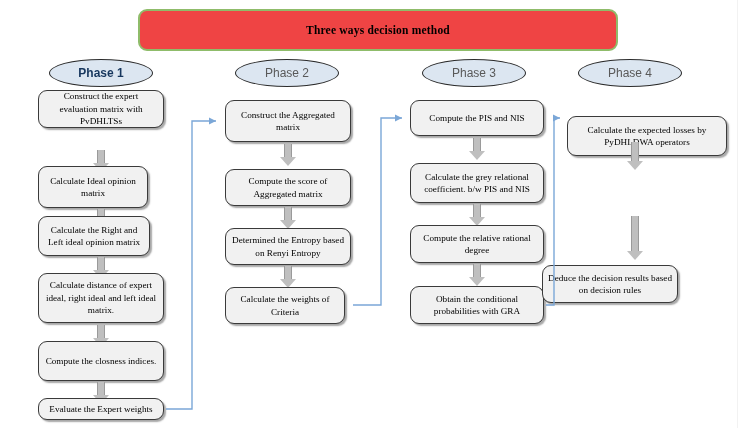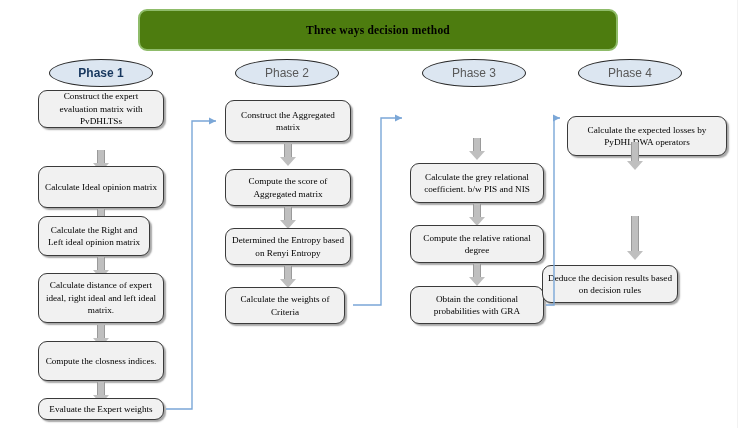--- a/index.html
+++ b/index.html
@@ -22,21 +22,21 @@
 
   
   .title-box {
     position: absolute;
     left: 138px;
     top: 9px;
     width: 480px;
     height: 42px;
     border: 2px solid #8FBC6A;
     border-radius: 9px;
-    background: #4d7c0f;
+    background: #ef4444;
     display: flex;
     align-items: center;
     justify-content: center;
     box-sizing: border-box;
   }
   .title-box .title-text {
     font-family: "Liberation Serif", serif;
     font-weight: bold;
     font-size: 11.5px;
     color: #000000;
@@ -149,21 +149,21 @@
   </div>
 
   <div class="pbox" style="left:38px; top:90px; width:126px; height:38px;">
     <span class="pbox-text">Construct the expert evaluation matrix with PvDHLTSs</span>
   </div>
   <div class="varrow" style="left:93px; top:150px; height:22px;">
     <div class="shaft" style="height:13px;"></div>
       <div class="head" style="top:13px;"></div>
   </div>
 
-  <div class="pbox" style="left:38px; top:166px; width:126px; height:42px;">
+  <div class="pbox" style="left:38px; top:166px; width:110px; height:42px;">
     <span class="pbox-text">Calculate Ideal opinion matrix</span>
   </div>
   <div class="varrow" style="left:93px; top:209px; height:22px;">
     <div class="shaft" style="height:13px;"></div>
       <div class="head" style="top:13px;"></div>
   </div>
 
   <div class="pbox" style="left:38px; top:216px; width:112px; height:40px;">
     <span class="pbox-text">Calculate the Right and Left ideal opinion matrix</span>
   </div>
@@ -213,20 +213,23 @@
   </div>
   <div class="varrow" style="left:280px; top:266px; height:22px;">
     <div class="shaft" style="height:13px;"></div>
       <div class="head" style="top:13px;"></div>
   </div>
 
   <div class="pbox" style="left:225px; top:287px; width:120px; height:37px;">
     <span class="pbox-text">Calculate the weights of Criteria</span>
   </div>
 
+  <div class="pbox" style="left:410px; top:100px; width:134px; height:36px;">
+    <span class="pbox-text">Compute the PIS and NIS</span>
+  </div>
   <div class="varrow" style="left:469px; top:138px; height:22px;">
     <div class="shaft" style="height:13px;"></div>
       <div class="head" style="top:13px;"></div>
   </div>
 
   <div class="pbox" style="left:410px; top:163px; width:134px; height:40px;">
     <span class="pbox-text">Calculate the grey relational coefficient. b/w  PIS and NIS</span>
   </div>
   <div class="varrow" style="left:469px; top:204px; height:22px;">
     <div class="shaft" style="height:13px;"></div>

